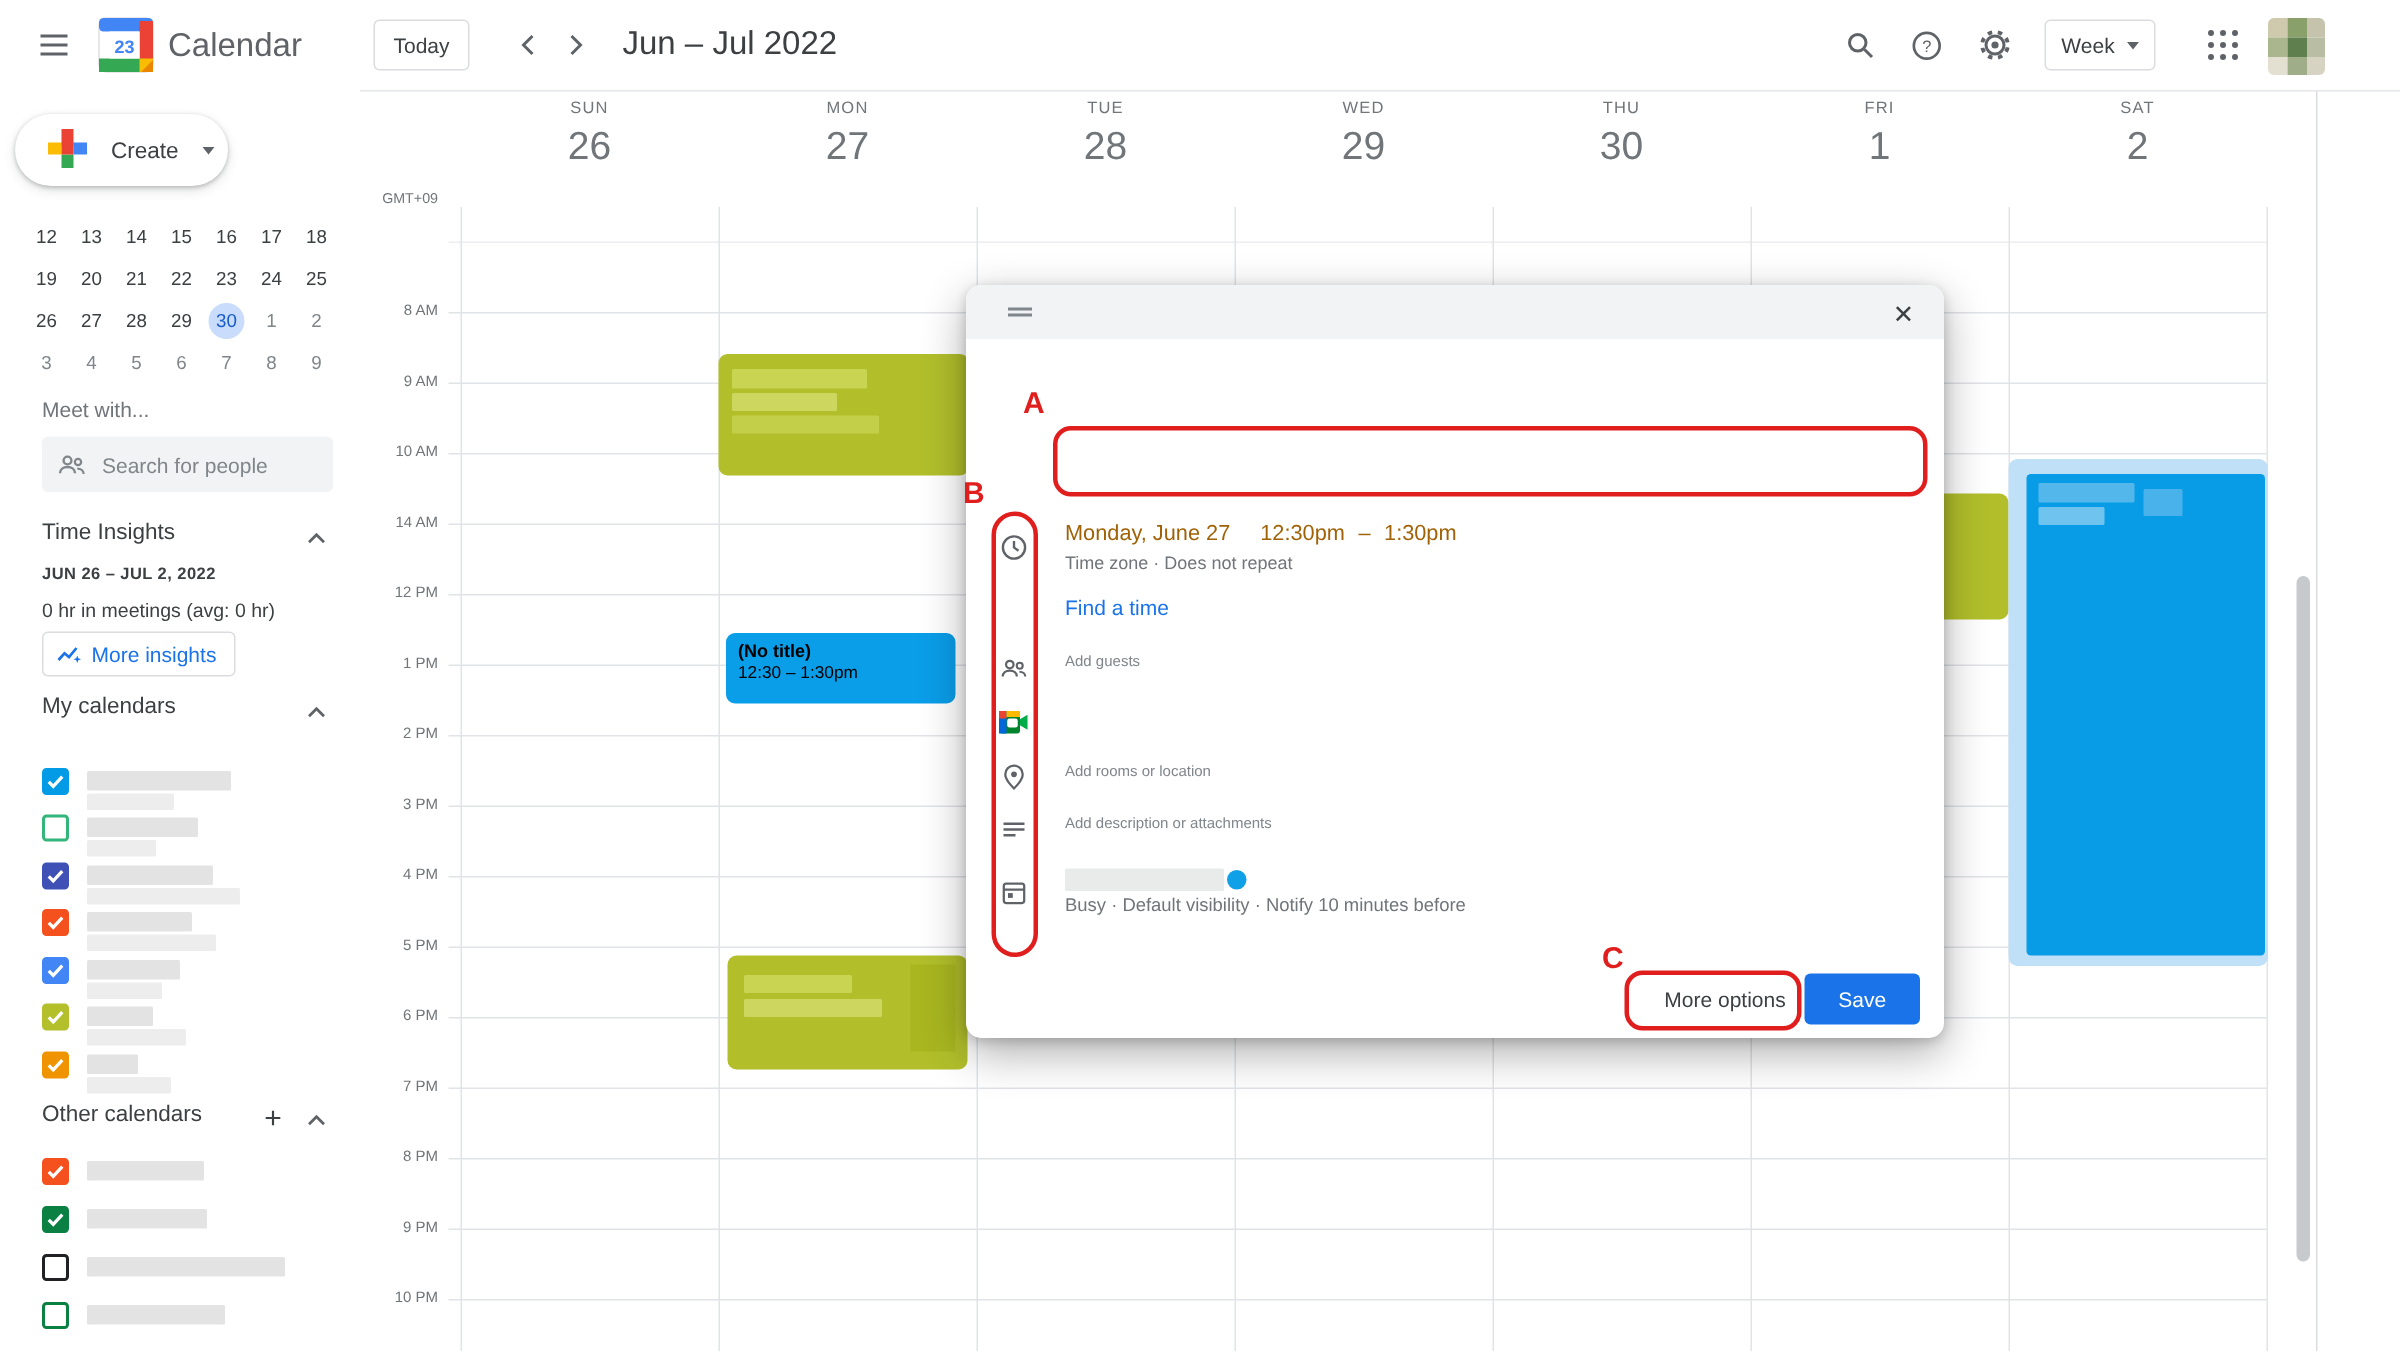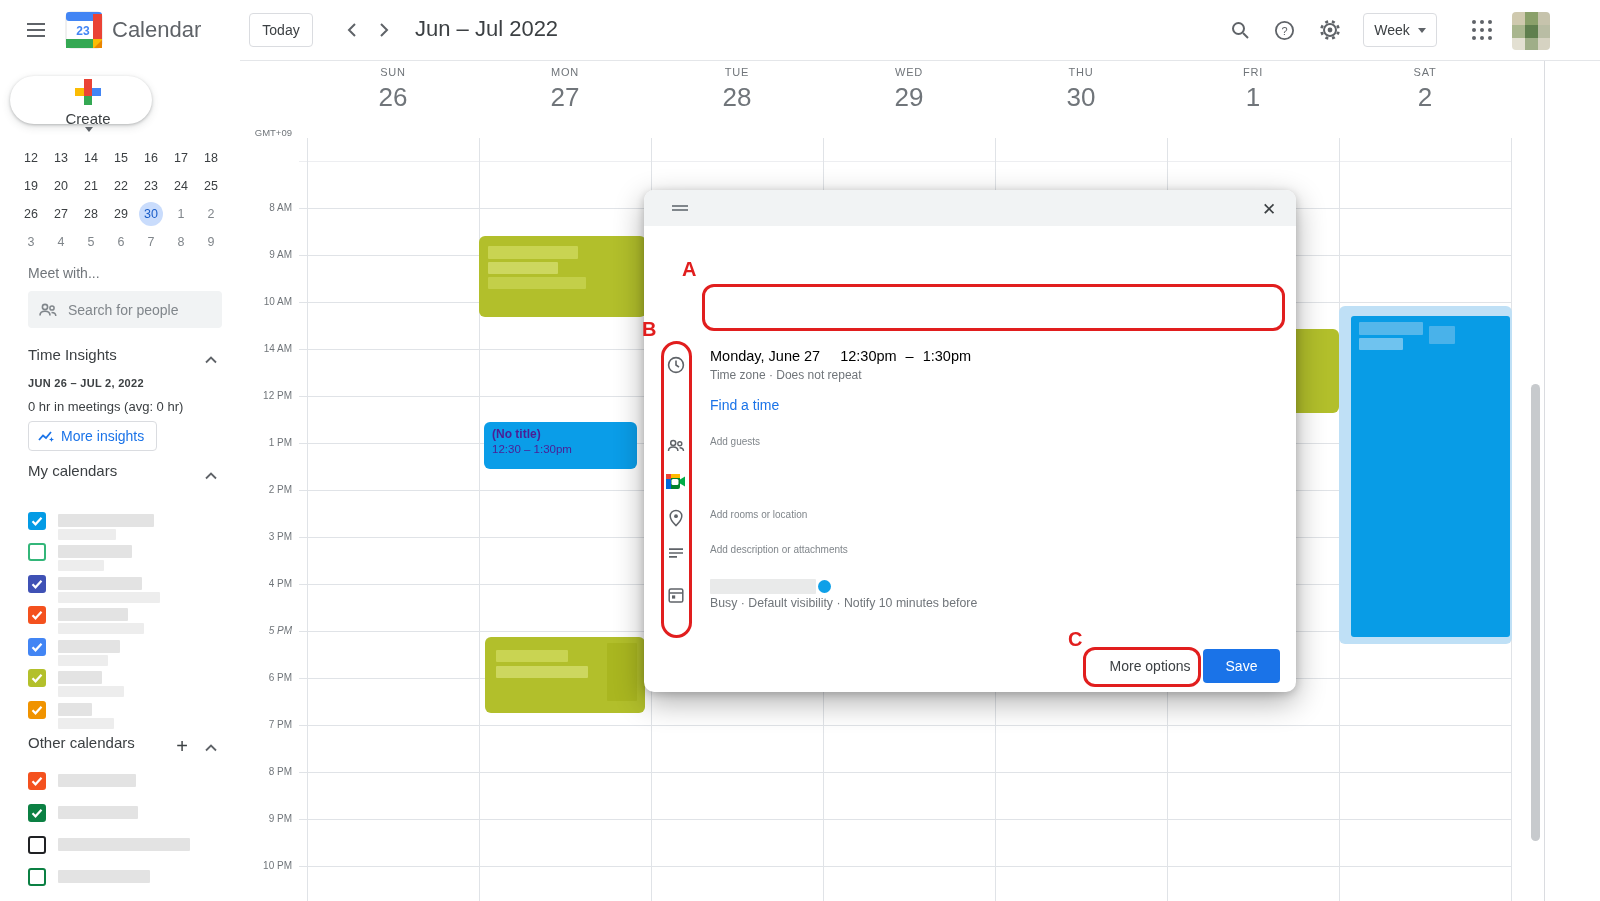--- a/index.html
+++ b/index.html
@@ -20,21 +20,21 @@
                font-family:inherit;font-size:14px;color:#3c4043;cursor:pointer;display:flex;align-items:center;justify-content:center;}
   .date-range{position:absolute;left:415px;top:16px;font-size:22px;font-weight:400;color:#3c4043;margin:0;}
   .dots{position:absolute;left:1472px;top:20px;width:4px;height:4px;border-radius:50%;background:#5f6368;
         box-shadow:8px 0 0 #5f6368,16px 0 0 #5f6368,0 8px 0 #5f6368,8px 8px 0 #5f6368,16px 8px 0 #5f6368,
                    0 16px 0 #5f6368,8px 16px 0 #5f6368,16px 16px 0 #5f6368;}
   .avatar{position:absolute;left:1512px;top:12px;width:38px;height:38px;border-radius:4px;overflow:hidden;}
   .caret{width:0;height:0;border-left:4px solid transparent;border-right:4px solid transparent;border-top:5px solid #5f6368;margin-left:8px;}
   
   .create-btn{position:absolute;left:10px;top:76px;width:142px;height:48px;border-radius:24px;background:#fff;border:none;
               box-shadow:0 1px 3px rgba(60,64,67,.3),0 3px 8px rgba(60,64,67,.15);display:flex;align-items:center;
-              cursor:pointer;font-family:inherit;flex-direction:column;}
+              cursor:pointer;font-family:inherit;}
   .create-label{font-size:15px;color:#3c4043;font-weight:500;margin-left:14px;}
   .mini-cal{position:absolute;left:16px;top:144px;display:grid;grid-template-columns:repeat(7,30px);grid-auto-rows:28px;}
   .mc-cell{display:flex;align-items:center;justify-content:center;font-size:12.5px;font-weight:500;color:#3c4043;cursor:pointer;}
   .mc-cell.muted{color:#80868b;font-weight:400;}
   .mc-sel{width:24px;height:24px;border-radius:50%;background:#c9dcfc;color:#1a5dc8;display:flex;align-items:center;justify-content:center;}
   .side-label{position:absolute;left:28px;font-size:14px;color:#70757a;}
   .people-input{position:absolute;left:28px;top:291px;width:194px;height:37px;background:#f1f3f4;border:none;border-radius:4px;
                 font-family:inherit;font-size:14px;color:#3c4043;padding:0 10px 0 40px;box-sizing:border-box;outline:none;}
   .people-input::placeholder{color:#80868b;}
   .sec-title{position:absolute;left:28px;font-size:15px;font-weight:500;color:#3c4043;}
@@ -57,21 +57,21 @@
   .day-num{font-size:26px;color:#70757a;margin-top:4px;cursor:pointer;}
   .gmt{position:absolute;left:240px;top:127px;width:52px;text-align:right;font-size:9.5px;color:#70757a;}
   .hline{position:absolute;left:299px;width:1212px;height:1px;background:#e0e3e7;}
   .vline{position:absolute;top:150px;width:1px;height:751px;background:#e0e3e7;}
   .vtick{position:absolute;top:138px;width:1px;height:12px;background:#e0e3e7;}
   .hour-label{position:absolute;left:240px;width:52px;text-align:right;font-size:10px;color:#70757a;}
   .scrollbar{position:absolute;left:1531px;top:384px;width:9px;height:457px;border-radius:5px;background:#c7cacd;cursor:pointer;z-index:6;}
   
   .event{position:absolute;border-radius:6px;z-index:5;cursor:pointer;overflow:hidden;}
   .olive{background:#b2bf2b;}
-  .blue-ev{background:#0a9de8;color:#4c1d95;padding:5px 8px;box-sizing:border-box;}
+  .blue-ev{background:#0a9de8;color:#000000;padding:5px 8px;box-sizing:border-box;}
   .ev-title{font-size:12px;font-weight:700;line-height:15px;}
   .ev-time{font-size:11.5px;line-height:15px;}
   .evblur{position:absolute;border-radius:1px;}
   .sat-outer{position:absolute;left:1339px;top:306px;width:173px;height:338px;background:#bfe0f6;border-radius:6px;z-index:5;cursor:pointer;}
   .sat-inner{position:absolute;left:12px;top:10px;right:2px;bottom:7px;background:#089ce6;border-radius:3px;}
   
   .right-panel{position:absolute;left:1544px;top:60px;width:56px;height:841px;background:#fff;border-left:1px solid #dadce0;z-index:20;}
   .rp-btn{position:absolute;left:1560px;width:24px;height:24px;background:transparent;border:none;padding:0;cursor:pointer;}
   .rp-divider{position:absolute;left:1560px;top:310px;width:24px;height:1px;background:#dadce0;}
   .rp-chevron{position:absolute;left:1562px;top:856px;width:24px;height:24px;background:transparent;border:none;cursor:pointer;padding:0;}
@@ -84,21 +84,21 @@
   .dlg-handle::after{position:absolute;top:4px;}
   .dlg-close{position:absolute;right:14px;top:6px;width:26px;height:26px;border:none;background:transparent;cursor:pointer;
              font-size:17px;color:#3c4043;padding:0;}
   .title-input{position:absolute;left:66px;top:46px;width:566px;height:40px;border:none;border-bottom:1px solid #b9bdc2;
                font-family:inherit;font-size:26px;color:#3c4043;outline:none;padding:0;}
   .title-input::placeholder{color:#80868b;}
   .dlg-tabs{position:absolute;left:67px;top:100px;height:32px;display:flex;align-items:center;gap:23px;}
   .tab{font-size:14px;color:#3c4043;cursor:pointer;white-space:nowrap;}
   .tab.sel{background:#e8f0fe;color:#1a73e8;font-weight:500;padding:7px 10px;border-radius:4px;}
   .dlg-icon{position:absolute;left:22px;width:20px;height:20px;}
-  .date-row{position:absolute;left:66px;top:158px;display:flex;align-items:center;font-size:14.5px;color:#000000;cursor:pointer;}
+  .date-row{position:absolute;left:66px;top:158px;display:flex;align-items:center;font-size:14.5px;color:#a16207;cursor:pointer;}
   .meta-line{position:absolute;left:66px;top:178px;font-size:12px;color:#70757a;}
   .link-blue{position:absolute;left:66px;top:207px;font-size:14px;font-weight:500;color:#1a73e8;cursor:pointer;}
   .ph{position:absolute;left:66px;font-size:10px;color:#80868b;cursor:text;}
   .meet-btn{position:absolute;left:66px;top:273px;height:34px;padding:0 16px;border:none;border-radius:4px;background:#1a73e8;
             color:#fff;font-family:inherit;font-size:14px;font-weight:500;cursor:pointer;}
   .cal-dot{position:absolute;left:174px;top:390px;width:13px;height:13px;border-radius:50%;background:#0fa0e8;}
   .busy-line{position:absolute;left:66px;top:406px;font-size:12.3px;color:#70757a;}
   .more-opt{position:absolute;left:455px;top:459px;height:34px;width:102px;border:none;background:#fff;border-radius:4px;
             font-family:inherit;font-size:14px;font-weight:500;color:#3c4043;cursor:pointer;}
   .save-btn{position:absolute;left:559px;top:459px;width:77px;height:34px;border:none;border-radius:4px;background:#1a73e8;
@@ -411,21 +411,21 @@
         <div class="hline" style="top: 866px;"></div>
         <div class="hour-label" style="top: 202px;">8 AM</div>
         <div class="hour-label" style="top: 249px;">9 AM</div>
         <div class="hour-label" style="top: 296px;">10 AM</div>
         <div class="hour-label" style="top: 343px;">14 AM</div>
         <div class="hour-label" style="top: 390px;">12 PM</div>
         <div class="hour-label" style="top: 437px;">1 PM</div>
         <div class="hour-label" style="top: 484px;">2 PM</div>
         <div class="hour-label" style="top: 531px;">3 PM</div>
         <div class="hour-label" style="top: 578px;">4 PM</div>
-        <div class="hour-label" style="top: 625px; font-style: italic;">5 PM</div>
+        <div class="hour-label" style="top: 625px;">5 PM</div>
         <div class="hour-label" style="top: 672px;">6 PM</div>
         <div class="hour-label" style="top: 719px;">7 PM</div>
         <div class="hour-label" style="top: 766px;">8 PM</div>
         <div class="hour-label" style="top: 813px;">9 PM</div>
         <div class="hour-label" style="top: 860px;">10 PM</div>
         <div class="vline" style="left: 307px;"></div>
         <div class="vtick" style="left: 307px;"></div>
         <div class="vline" style="left: 479px;"></div>
         <div class="vtick" style="left: 479px;"></div>
         <div class="vline" style="left: 651px;"></div>

